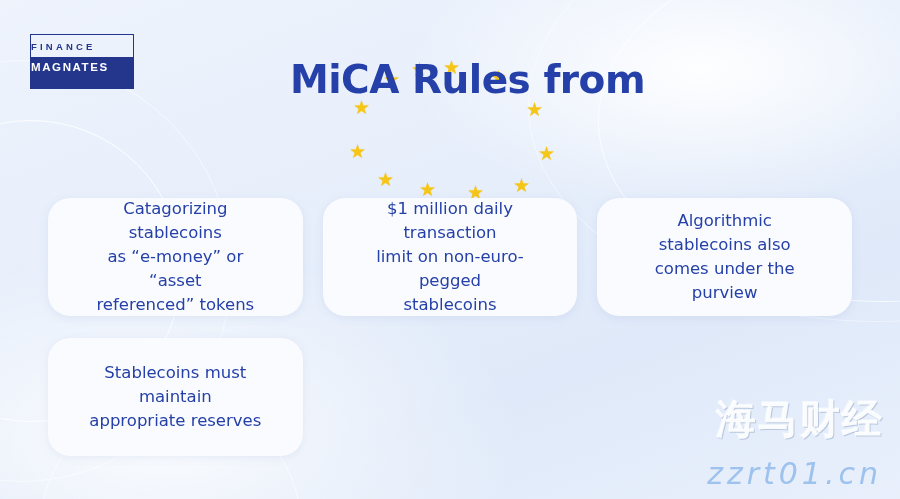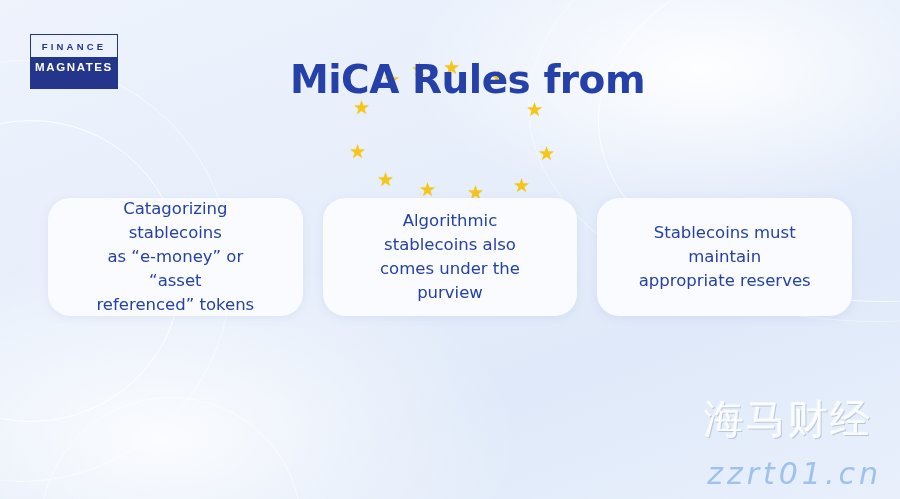--- a/index.html
+++ b/index.html
@@ -33,24 +33,24 @@
   .swirl.s2 { width: 420px; height: 420px; left: -190px; top: 60px; border-color: rgba(255,255,255,0.55); }
   .swirl.s3 { width: 560px; height: 360px; right: -260px; top: -60px; border-color: rgba(255,255,255,0.7); }
   .swirl.s4 { width: 700px; height: 430px; right: -330px; top: -110px; border-color: rgba(255,255,255,0.45); }
   .swirl.s5 { width: 260px; height: 260px; left: 40px; bottom: -160px; border-color: rgba(255,255,255,0.6); }
 
   
   .logo {
     position: absolute;
     left: 30px;
     top: 34px;
-    width: 88px;
+    width: 104px;
     border: 1.6px solid #23368c;
     padding: 6px 0 0 0;
-    text-align: center;
+    text-align: left;
     background: transparent;
     box-sizing: border-box;
   }
   .logo .finance {
     font-size: 9.5px;
     letter-spacing: 3.2px;
     color: #23368c;
     font-weight: 700;
     padding-bottom: 5px;
   }
@@ -128,24 +128,24 @@
     color: #2540a8;
     font-size: 16.5px;
     line-height: 1.45;
     font-family: "DejaVu Sans", sans-serif;
     white-space: pre-line;
   }
 
   
   .wm-cn {
     position: absolute;
-    right: 28px;
+    right: 16px;
     bottom: 52px;
     font-family: "DejaVu Serif", serif;
-    font-weight: 400;
+    font-weight: 700;
     font-size: 40px;
     color: rgba(255,255,255,0.92);
     text-shadow: 1px 1px 0 rgba(150,170,200,0.55), -1px -1px 0 rgba(255,255,255,0.5);
     letter-spacing: 2px;
   }
   .wm-url {
     position: absolute;
     right: 18px;
     bottom: 8px;
     font-family: "DejaVu Sans", sans-serif;
@@ -192,20 +192,25 @@
     </div>
   </div>
 
   <div class="cards">
     <div class="card">
       <p>Catagorizing stablecoins
 as “e-money” or “asset
 referenced” tokens</p>
     </div>
     <div class="card">
+      <p>$1 million daily transaction
+limit on non-euro-pegged
+stablecoins</p>
+    </div>
+    <div class="card">
       <p>Algorithmic stablecoins also
 comes under the purview</p>
     </div>
     <div class="card">
       <p>Stablecoins must maintain
 appropriate reserves</p>
     </div>
   </div>
 
   <div class="wm-cn">海马财经</div>

